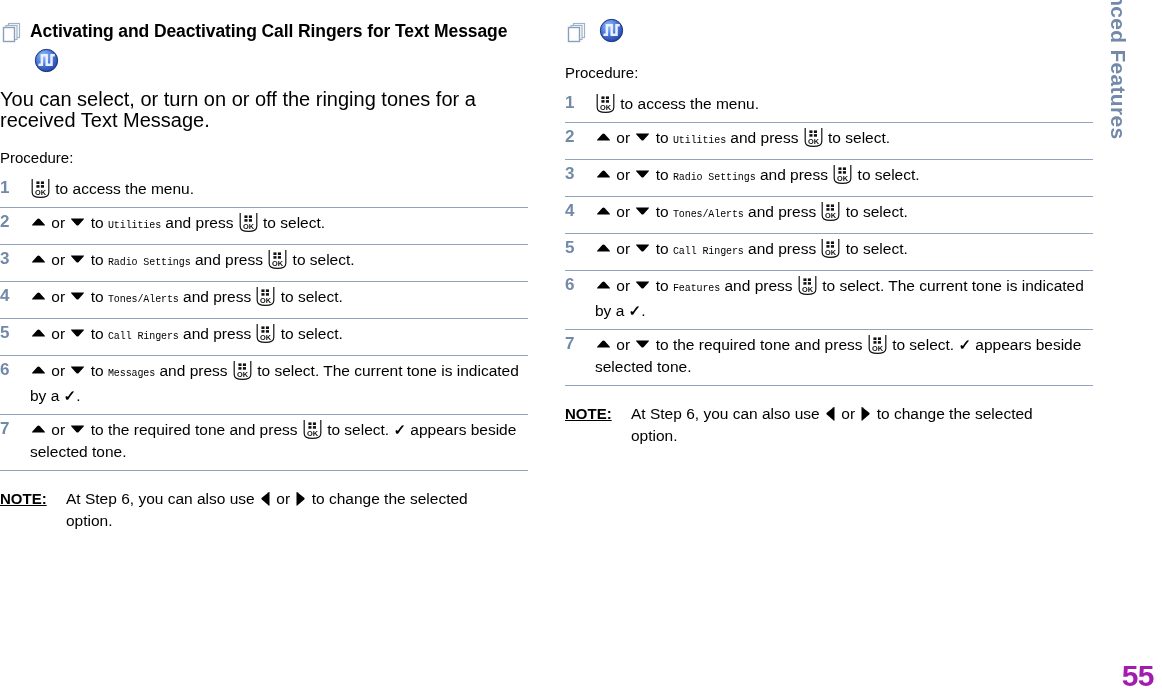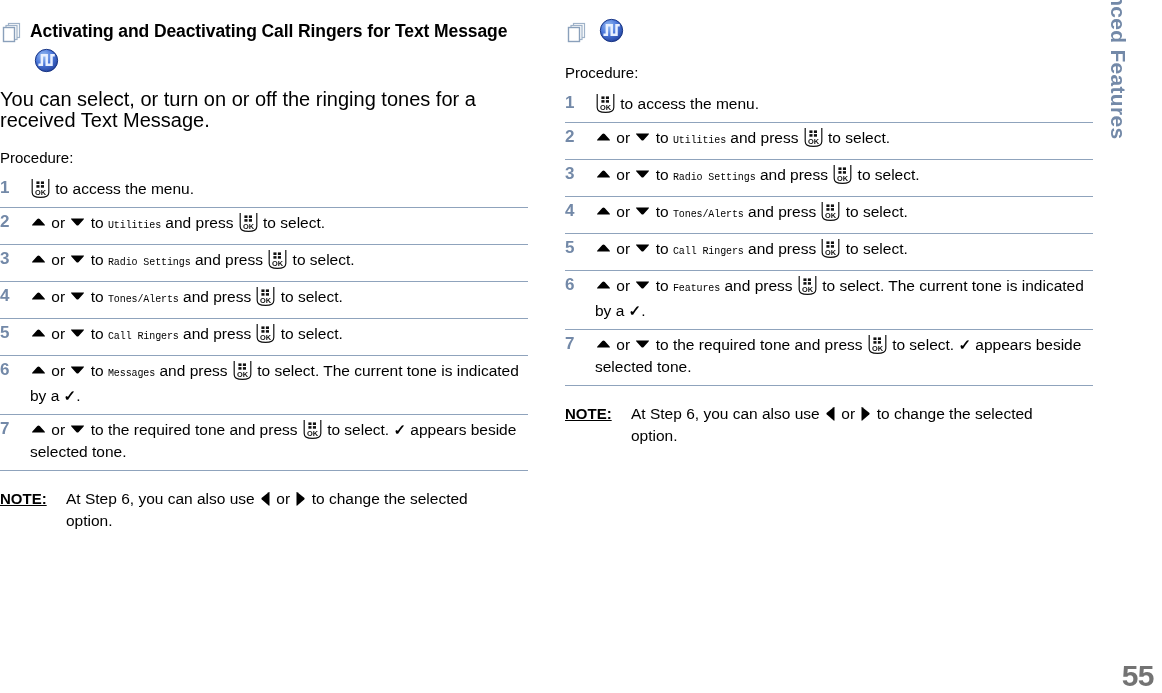--- a/index.html
+++ b/index.html
@@ -179,21 +179,21 @@
     color: #7389A8;
     font-size: 21px;
     font-weight: bold;
     letter-spacing: 0.3px;
     line-height: 40px;
   }
   .page-number {
     position: absolute;
     right: 8px;
     bottom: 8px;
-    color: #737373;
+    color: #a21caf;
     font-size: 30px;
     font-weight: bold;
     letter-spacing: -0.5px;
     line-height: 34px;
   }
 </style>
 </head>
 <body>
 
 <div class="page">

